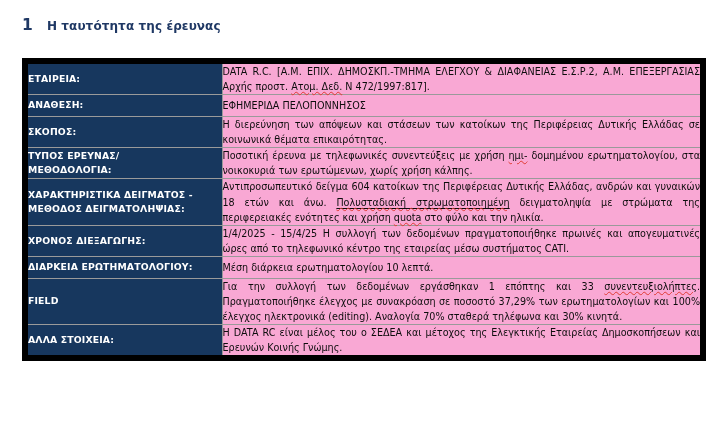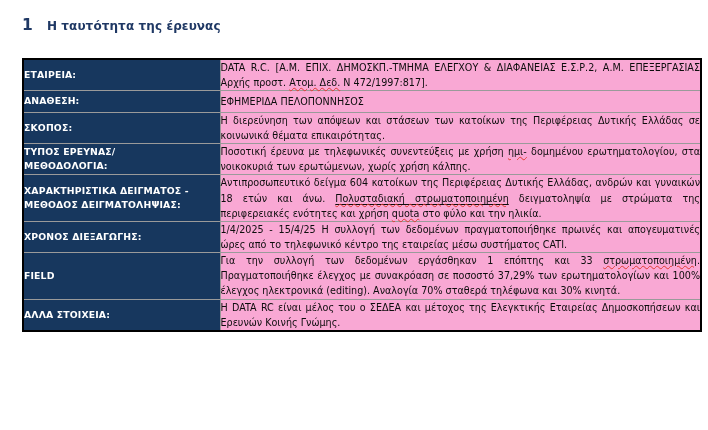--- a/index.html
+++ b/index.html
@@ -48,21 +48,21 @@
   .tbl-wrap {
     position: absolute;
     left: 22px;
     top: 58px;
     width: 678px;
   }
   table.identity {
     border-collapse: collapse;
     table-layout: fixed;
     width: 678px;
-    border: 2px solid #000000;
+    border: 6px solid #000000;
   }
   table.identity col.c1 { width: 197px; }
   table.identity col.c2 { width: 481px; }
 
   table.identity td {
     vertical-align: middle;
     border: 1px solid #9a9a9a;
     padding: 0;
   }
 
@@ -162,24 +162,30 @@
             <td class="value">
               <p>Αντιπροσωπευτικό δείγμα 604 κατοίκων της Περιφέρειας Δυτικής Ελλάδας, ανδρών και γυναικών 18 ετών και άνω. <span class="ul"><span class="sq">Πολυσταδιακή στρωματοποιημένη</span></span> δειγματοληψία με στρώματα της περιφερειακές ενότητες και χρήση <span class="sq">quota</span> στο φύλο και την ηλικία.</p>
             </td>
           </tr>
           <tr>
             <td class="label">ΧΡΟΝΟΣ ΔΙΕΞΑΓΩΓΗΣ:</td>
             <td class="value">
               <p>1/4/2025 - 15/4/25 Η συλλογή των δεδομένων πραγματοποιήθηκε πρωινές και απογευματινές ώρες από το τηλεφωνικό κέντρο της εταιρείας μέσω συστήματος CATI.</p>
             </td>
           </tr>
+          <tr class="compact">
+            <td class="label">ΔΙΑΡΚΕΙΑ ΕΡΩΤΗΜΑΤΟΛΟΓΙΟΥ:</td>
+            <td class="value">
+              <p>Μέση διάρκεια ερωτηματολογίου 10 λεπτά.</p>
+            </td>
+          </tr>
           <tr>
             <td class="label">FIELD</td>
             <td class="value">
-              <p>Για την συλλογή των δεδομένων εργάσθηκαν 1 επόπτης και 33 <span class="sq">στρωματοποιημένη</span>. Πραγματοποιήθηκε έλεγχος με συνακρόαση σε ποσοστό 37,29% των ερωτηματολογίων και 100% έλεγχος ηλεκτρονικά (editing). Αναλογία 70% σταθερά τηλέφωνα και 30% κινητά.</p>
+              <p>Για την συλλογή των δεδομένων εργάσθηκαν 1 επόπτης και 33 <span class="sq">συνεντευξιολήπτες</span>. Πραγματοποιήθηκε έλεγχος με συνακρόαση σε ποσοστό 37,29% των ερωτηματολογίων και 100% έλεγχος ηλεκτρονικά (editing). Αναλογία 70% σταθερά τηλέφωνα και 30% κινητά.</p>
             </td>
           </tr>
           <tr>
             <td class="label">ΑΛΛΑ ΣΤΟΙΧΕΙΑ:</td>
             <td class="value">
               <p>Η DATA RC είναι μέλος του ο ΣΕΔΕΑ και μέτοχος της Ελεγκτικής Εταιρείας Δημοσκοπήσεων και Ερευνών Κοινής Γνώμης.</p>
             </td>
           </tr>
         </tbody>
     </table>

